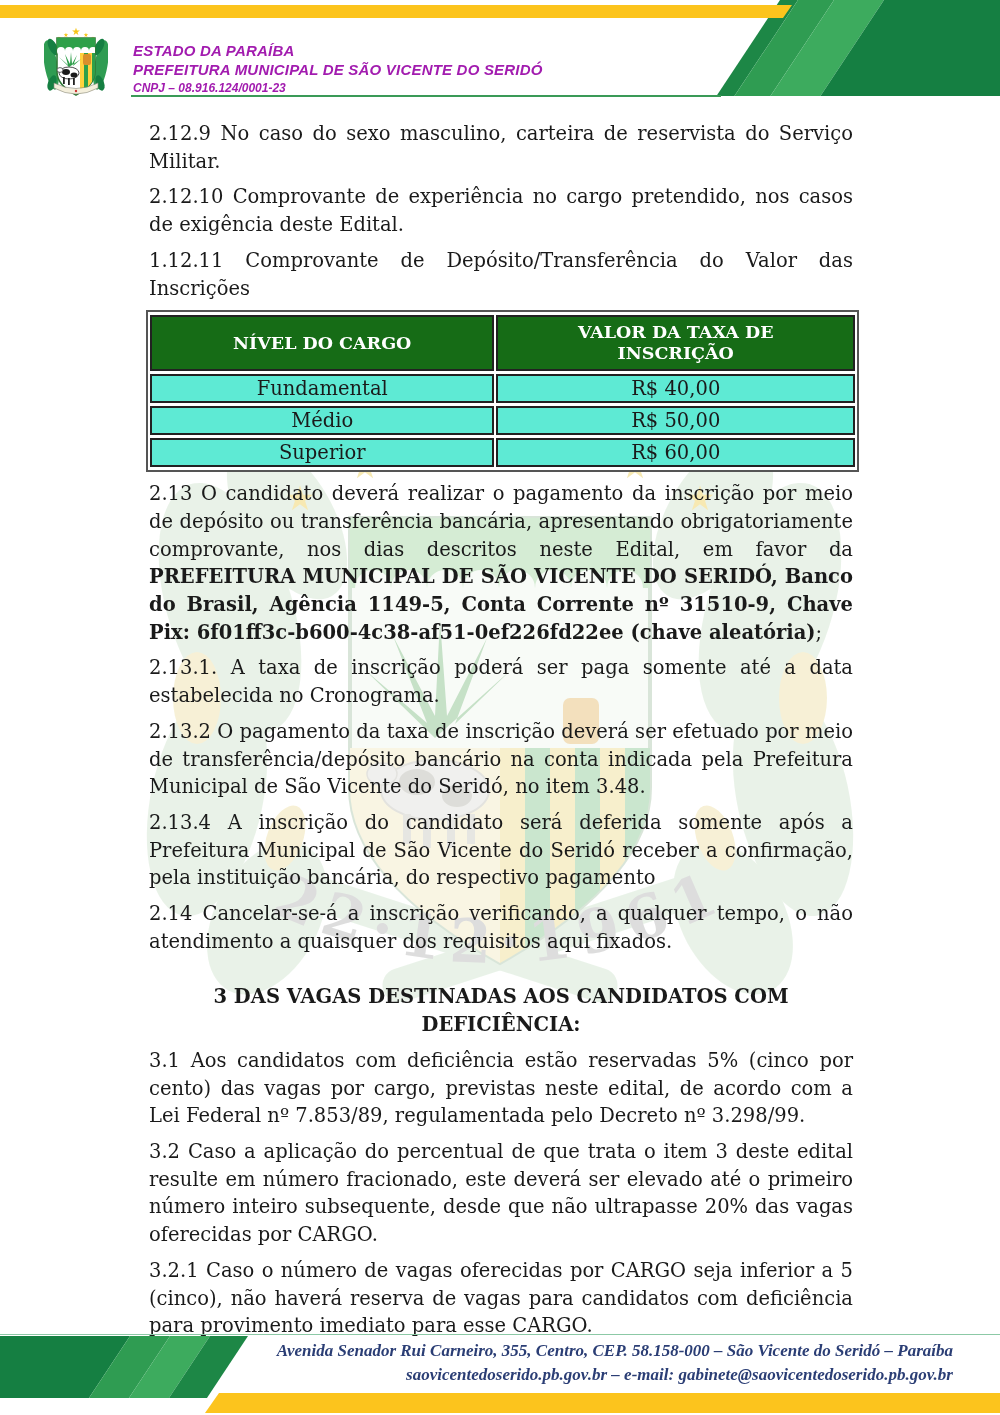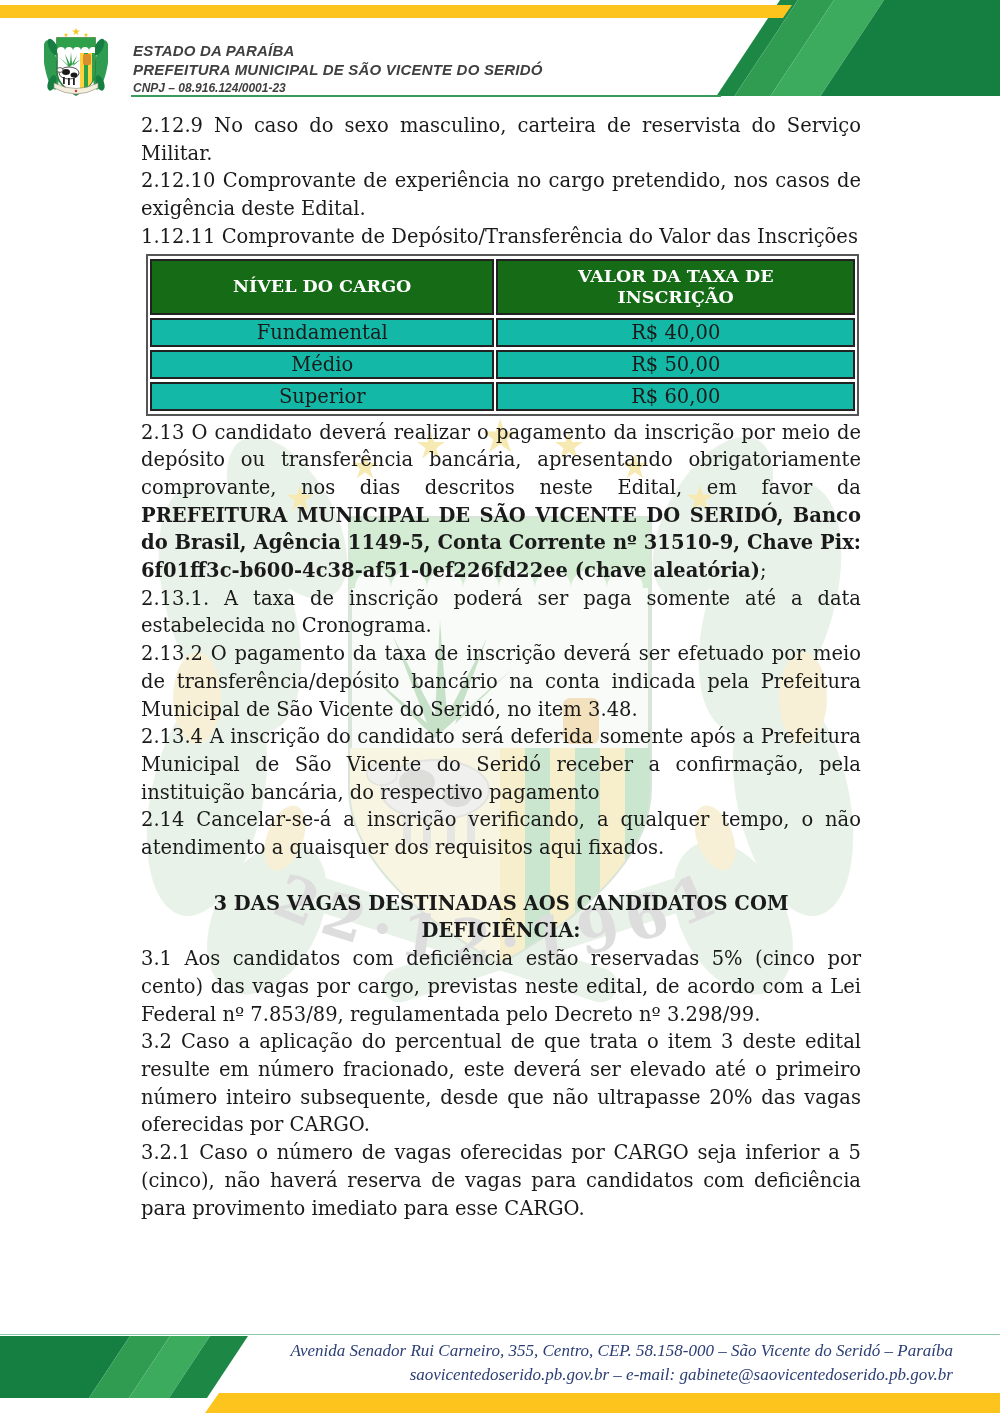--- a/index.html
+++ b/index.html
@@ -15,56 +15,56 @@
   .hdr-decor{position:absolute;top:0;right:0;width:300px;height:96px;overflow:hidden;z-index:2;}
   .band{position:absolute;top:0;height:120px;transform:skewX(-33.5deg);transform-origin:0 0;}
   .hdr-decor .b0{left:80px;width:18px;background:#1D8746;}
   .hdr-decor .b1{left:98px;width:36px;background:#2F9C52;}
   .hdr-decor .b2{left:134px;width:50px;background:#3DAB5E;}
   .hdr-decor .b3{left:184px;width:260px;background:#157F42;}
   .hdr-rule{position:absolute;top:95px;left:131px;width:590px;height:2px;background:#3A9A57;z-index:2;}
   .logo{position:absolute;left:44px;top:25px;width:64px;height:78px;z-index:3;}
   .hdr-text{
     position:absolute;left:133px;top:41px;z-index:3;
-    font-family:"Liberation Sans",sans-serif;font-style:italic;font-weight:bold;color:#404040;
+    font-family:"Liberation Sans",sans-serif;font-style:italic;font-weight:bold;color:#a21caf;
   }
   .hdr-text .l1,.hdr-text .l2{font-size:15px;line-height:19px;letter-spacing:.2px;}
   .hdr-text .l3{font-size:12px;line-height:18px;}
   
   .watermark{position:absolute;left:135px;top:398px;width:730px;height:625px;z-index:0;opacity:.5;pointer-events:none;}
   
   .content{position:absolute;left:141px;top:112px;width:720px;z-index:1;}
-  .content p{margin:0;text-align:justify;font-size:19.5px;line-height:27.7px;}
+  .content p{margin:8px;text-align:justify;font-size:19.5px;line-height:27.7px;}
   .content p.h3{font-weight:bold;margin-top:28px;text-align:center;}
   
   .tbl-wrap{border:2px solid #555;margin:3px 2px 3px 5px;background:#fff;}
   table.fee{width:100%;border-collapse:separate;border-spacing:2px 3px;border-radius:25px;}
   table.fee th,table.fee td{border:2px solid #222;text-align:center;}
   table.fee th{
     background:#166C16;color:#fff;font-weight:bold;
     font-size:17.5px;line-height:21px;padding:5px 30px;
   }
-  table.fee td{font-size:19.5px;line-height:25px;padding:0 2px;background:#14b8a6;}
+  table.fee td{font-size:19.5px;line-height:25px;padding:0 2px;background:#5eead4;}
   .col1{width:49%;} .col2{width:51%;}
   
   .ftr-rule{position:absolute;top:1334px;left:0;width:1000px;height:1px;background:#8CC9A6;z-index:2;}
   .ftr-decor{position:absolute;left:0;top:1336px;width:310px;height:62px;overflow:hidden;z-index:2;}
   .ftr-decor .band{height:80px;}
   .ftr-decor .b0{left:-70px;width:200px;background:#157F42;}
   .ftr-decor .b1{left:130px;width:40px;background:#2F9C52;}
   .ftr-decor .b2{left:170px;width:40px;background:#3DAB5E;}
   .ftr-decor .b3{left:210px;width:38px;background:#1D8746;}
   .btm-yellow-bar{
     position:absolute;top:1393px;left:205px;width:795px;height:20px;background:#FCC41D;
     clip-path:polygon(14px 0,100% 0,100% 100%,0 100%);z-index:2;
   }
   .ftr-text{
     position:absolute;right:47px;top:1339px;width:690px;text-align:right;z-index:3;
     font-family:"Liberation Serif",serif;font-style:italic;color:#2B3E75;
-    font-size:17px;line-height:23.5px;
+    font-size:17px;line-height:23.5px;font-weight:bold;
   }
 </style>
 </head>
 <body>
 
 <div class="top-yellow-bar"></div>
 <div class="hdr-decor">
   <div class="band b0"></div>
   <div class="band b1"></div>
   <div class="band b2"></div>

